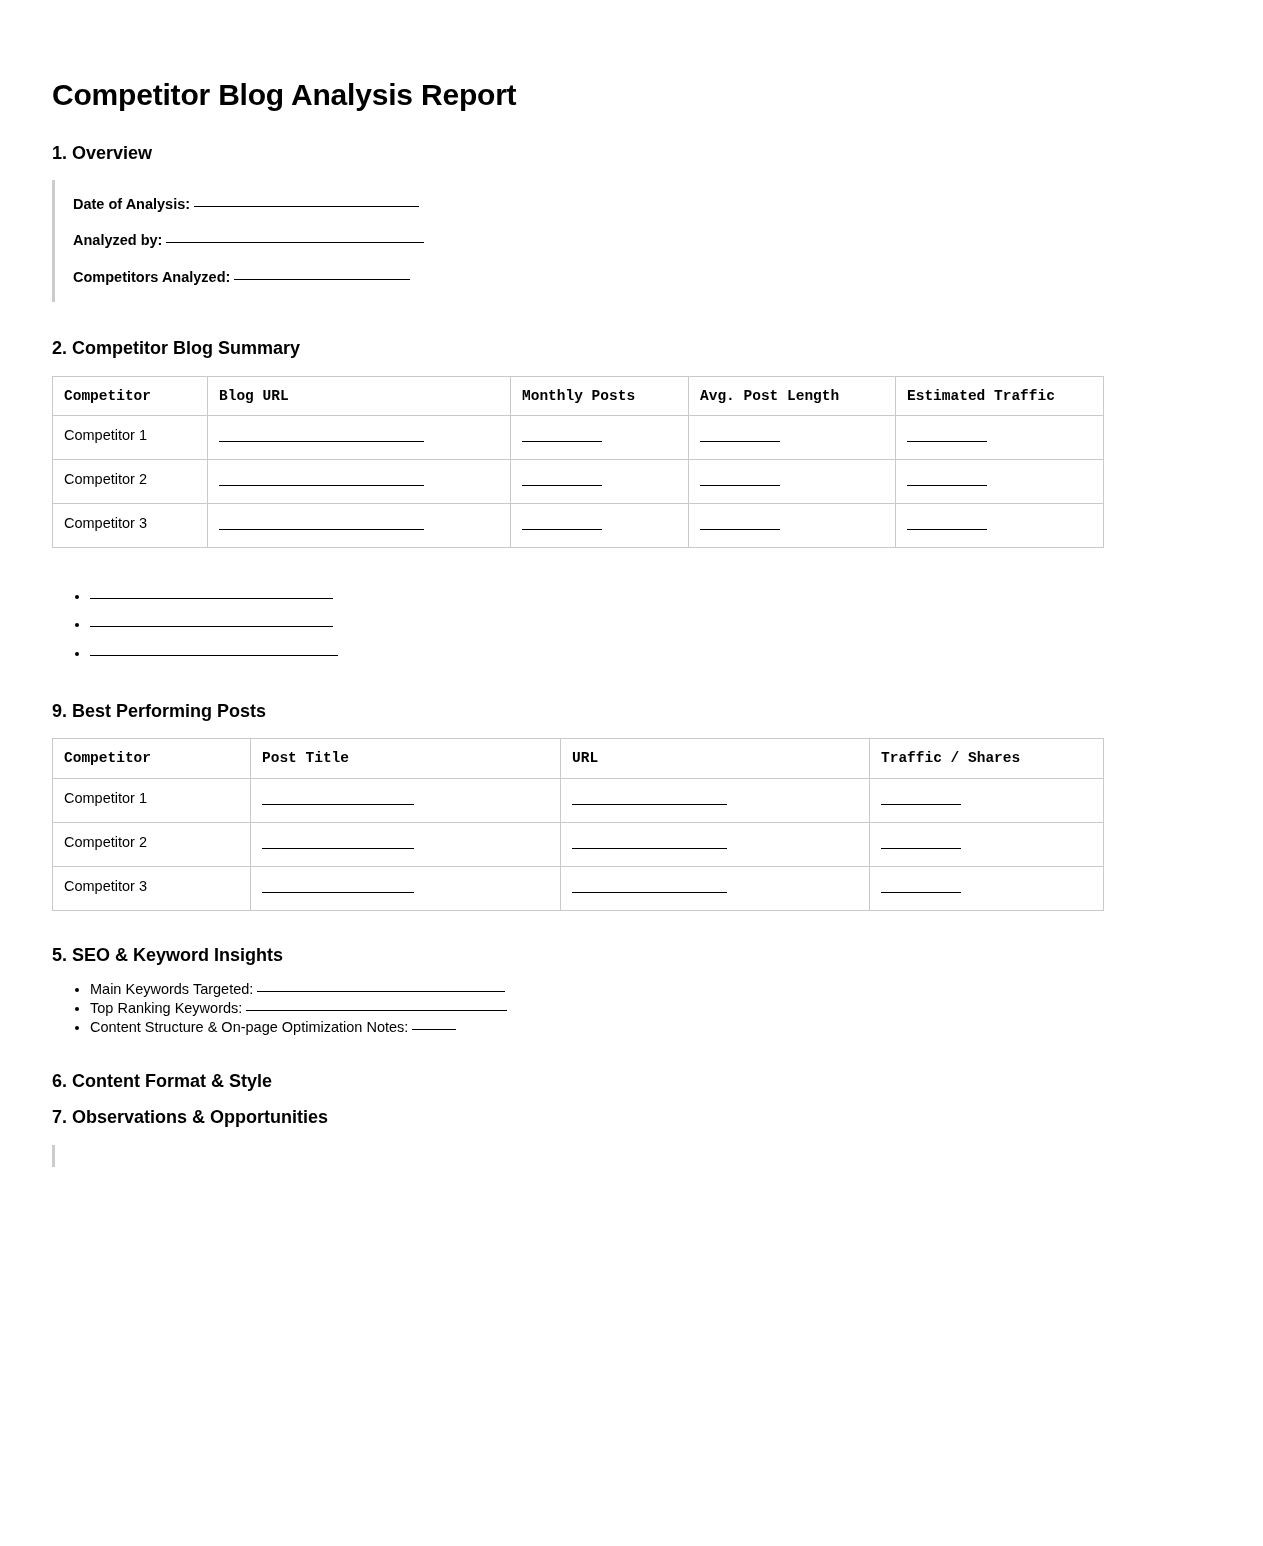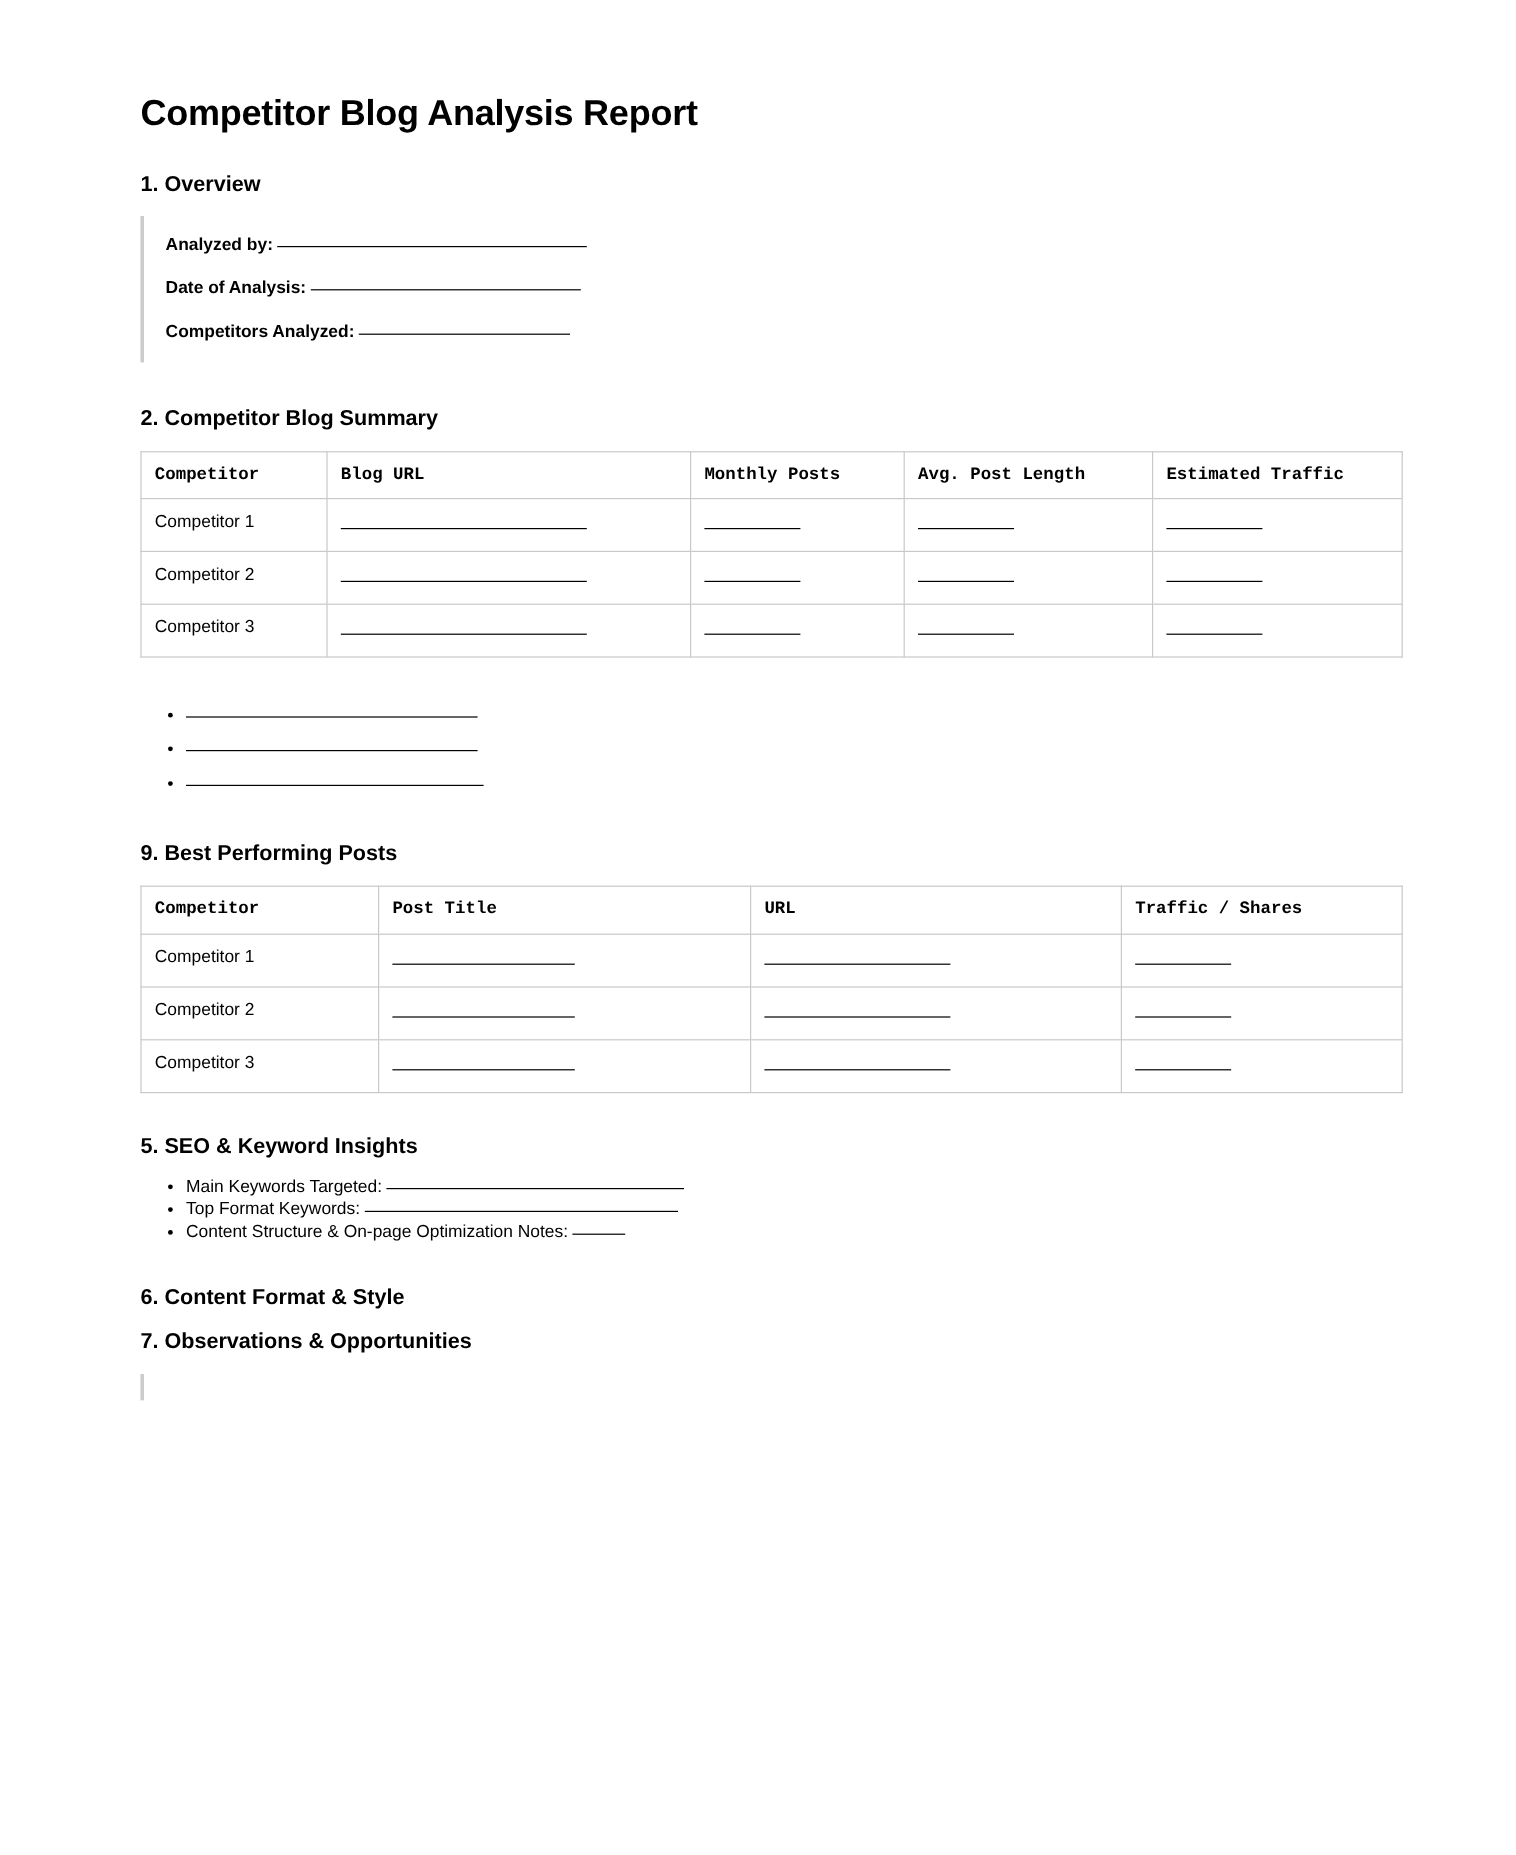--- a/index.html
+++ b/index.html
@@ -9,21 +9,21 @@
     background: #ffffff;
   }
   body {
     width: 1263px;
     min-height: 1546px;
     font-family: "Liberation Sans", sans-serif;
     color: #000000;
     -webkit-font-smoothing: none;
   }
   .page {
-    padding: 78px 106px 0 117px;
+    padding: 78px 106px 0 52px;
     box-sizing: border-box;
   }
 
   
   .doc-title {
     font-size: 30px;
     font-weight: bold;
     line-height: 1.15;
     margin: 0 0 30px 0;
     letter-spacing: -0.2px;
@@ -144,26 +144,26 @@
 <body>
 
 <div class="page">
 
   <h1 class="doc-title">Competitor Blog Analysis Report</h1>
 
   <h2 class="section-heading">1. Overview</h2>
 
   <div class="quote-block">
     <div class="quote-line">
+      <span>Date of Analysis:</span>
+      <span class="blank w225"></span>
+    </div>
+    <div class="quote-line">
       <span>Analyzed by:</span>
       <span class="blank w258"></span>
-    </div>
-    <div class="quote-line">
-      <span>Date of Analysis:</span>
-      <span class="blank w225"></span>
     </div>
     <div class="quote-line">
       <span>Competitors Analyzed:</span>
       <span class="blank w176"></span>
     </div>
   </div>
 
   <h2 class="section-heading">2. Competitor Blog Summary</h2>
 
   <table class="grid t-summary">
@@ -255,21 +255,21 @@
   </table>
 
   <h2 class="section-heading tight">5. SEO &amp; Keyword Insights</h2>
 
   <ul class="bullets">
     <li>
       <span>Main Keywords Targeted:</span>
       <span class="blank w248"></span>
     </li>
     <li>
-      <span>Top Format Keywords:</span>
+      <span>Top Ranking Keywords:</span>
       <span class="blank w261"></span>
     </li>
     <li>
       <span>Content Structure &amp; On-page Optimization Notes:</span>
       <span class="blank w44"></span>
     </li>
   </ul>
 
   <h2 class="section-heading tight">6. Content Format &amp; Style</h2>
 

